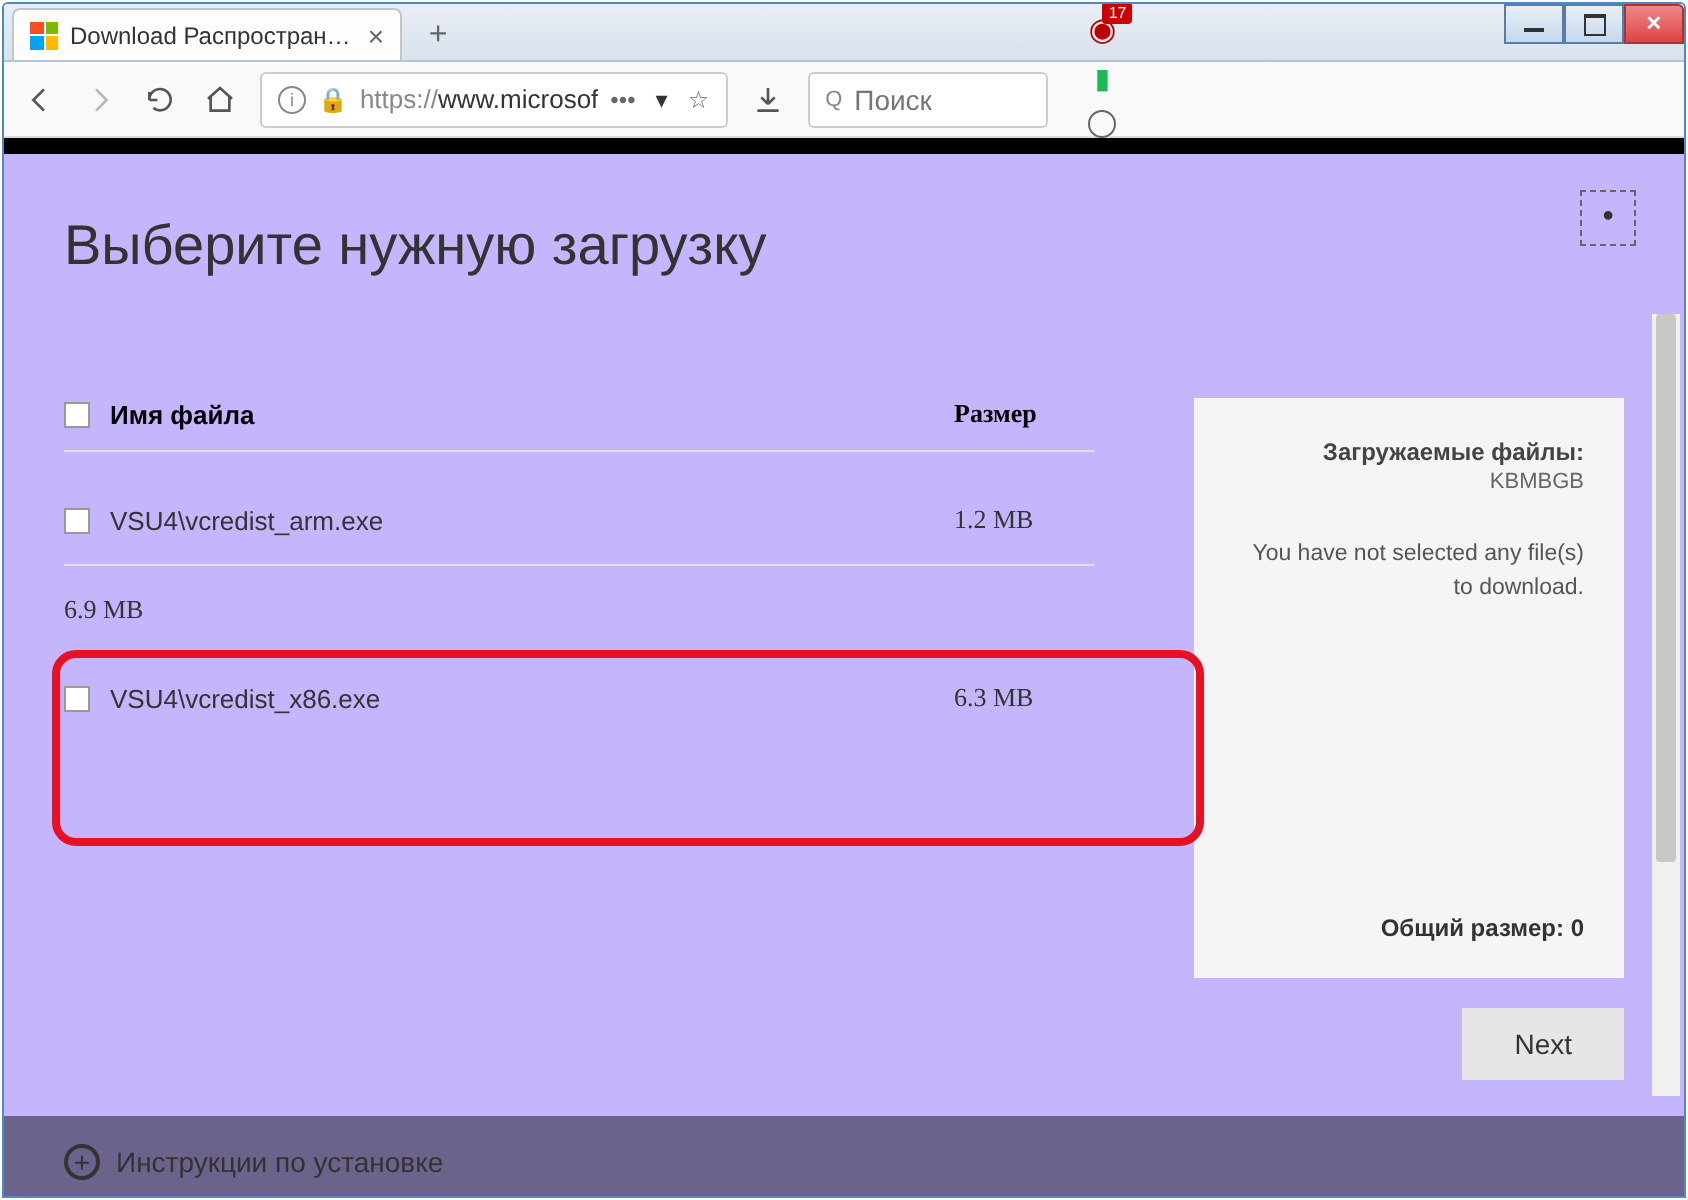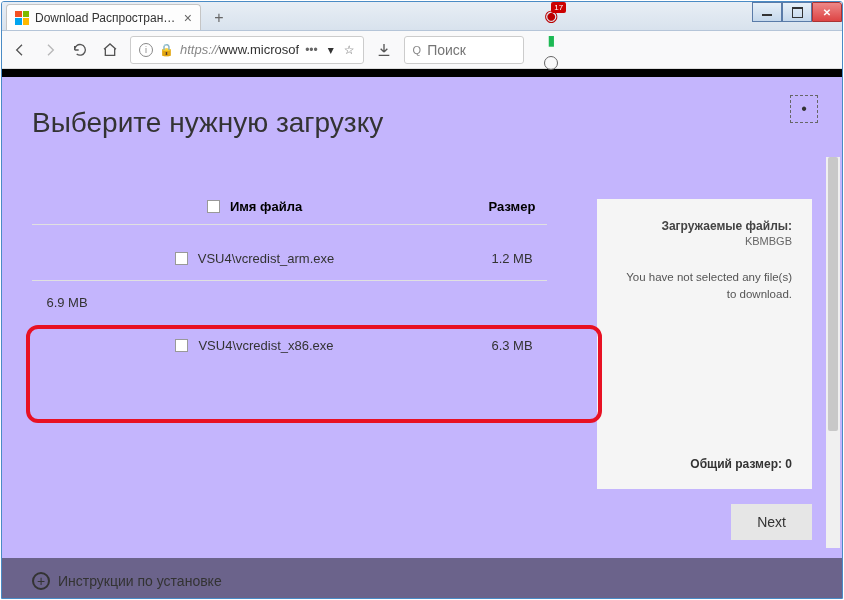--- a/index.html
+++ b/index.html
@@ -24,21 +24,21 @@
 .newtab { width: 24px; height: 24px; display: flex; align-items: center; justify-content: center; margin-left: 6px; color: #666; font-size: 16px;}
 
 
 .navbar { height: 38px; background: #f9f9fa; display: flex; align-items: center; padding: 0 8px; gap: 10px; border-bottom: 1px solid #ddd;}
 .nav-icon { color: #555; display: flex; align-items: center; justify-content: center; width: 20px; height: 20px;}
 .nav-icon svg { width: 16px; height: 16px; stroke: #555; fill: none; stroke-width: 2;}
 .urlbar { height: 28px; border: 1px solid #ccc; border-radius: 3px; display: flex; align-items: center; padding: 0 8px; gap: 6px; background: #fff; min-width: 175px;}
 .urlbar .info { width:14px; height:14px; border:1px solid #888; border-radius:50%; display:flex; align-items:center; justify-content:center; font-size:9px; color:#888;}
 .urlbar .lock { color: #4caf50; font-size: 12px;}
 .urlbar-text { font-size: 13px; color: #333; white-space: nowrap; overflow:hidden;}
-.urlbar-text .proto { color: #888; font-style: italic;}
+.urlbar-text .proto { color: #888;}
 .urlbar-actions { margin-left: auto; display:flex; gap:10px; align-items:center;}
 .urlbar-actions span { color:#666; font-size:12px;}
 .searchbar { height: 28px; border: 1px solid #ccc; border-radius: 3px; display: flex; align-items: center; padding: 0 8px; gap: 6px; background: #fff; min-width: 120px;}
 .searchbar input { border: none; outline: none; font-size: 14px; width: 80px; color:#888;}
 .right-icons { display: flex; gap: 8px; align-items: center; margin-left: 4px; flex-direction: column;}
 .right-icons span, .right-icons div { display:flex; align-items:center; justify-content:center;}
 .badge-icon { position: relative; width:18px; height:16px;}
 .badge-icon::after { content: attr(data-badge); position:absolute; top:-6px; right:-6px; background:#c00; color:#fff; font-size:8px; padding:1px 3px; border-radius:2px;}
 .ublock { color:#b00; font-size:16px;}
 .green-dot { color:#1db954; font-size:14px;}
@@ -52,22 +52,22 @@
 
 
 .page { position: relative; height: calc(100% - 29px - 38px - 8px); background: #c4b5fd; overflow: hidden; }
 .page-inner { padding: 30px 30px 20px 30px; display: flex; gap: 30px; height: 100%; flex-direction: column;}
 .page-title { font-size: 28px; font-weight: 300; color: #333; margin-bottom: 30px;}
 .content-row { display: flex; gap: 50px; flex: 1; align-items:flex-start;}
 .file-list { flex: 1;}
 .file-header { display:flex; padding-bottom: 10px; margin-bottom: 12px;}
 .file-header .col-name { font-weight:600; font-size:13px;}
 .file-header .col-size { font-weight:600; font-size:13px;}
-.col-name { flex: 1; display:flex; align-items:center; gap:10px;justify-content:center;}
-.col-size { width: 70px; text-align: center;}
+.col-name { flex: 1; display:flex; align-items:center; gap:10px;}
+.col-size { width: 70px; text-align: left; font-family: Liberation Serif, serif;}
 .file-row { display: flex; align-items: center; padding: 14px 0; font-size: 13px; color: #333;}
 .underline { border-bottom: 1px solid #e0e0e0;}
 .checkbox { width:13px; height:13px; border:1px solid #999; background:#fff; display:inline-block;}
 .highlight { position:absolute; border: 4px solid #e81123; border-radius: 12px; left: 24px; width: 576px; top: 248px; height: 98px; pointer-events:none;}
 
 
 .sidepanel { width: 215px; background: #f5f5f5; padding: 20px; font-size: 12px; color: #555; position: relative; height: 290px; text-align: right;}
 .sidepanel h4 { font-size:12px; font-weight:600; margin-bottom:2px; color:#444;}
 .sidepanel .units { font-size:11px; margin-bottom: 22px; color:#666;}
 .sidepanel .msg { font-size:11.5px; line-height:1.5; margin-bottom: 30px;}

